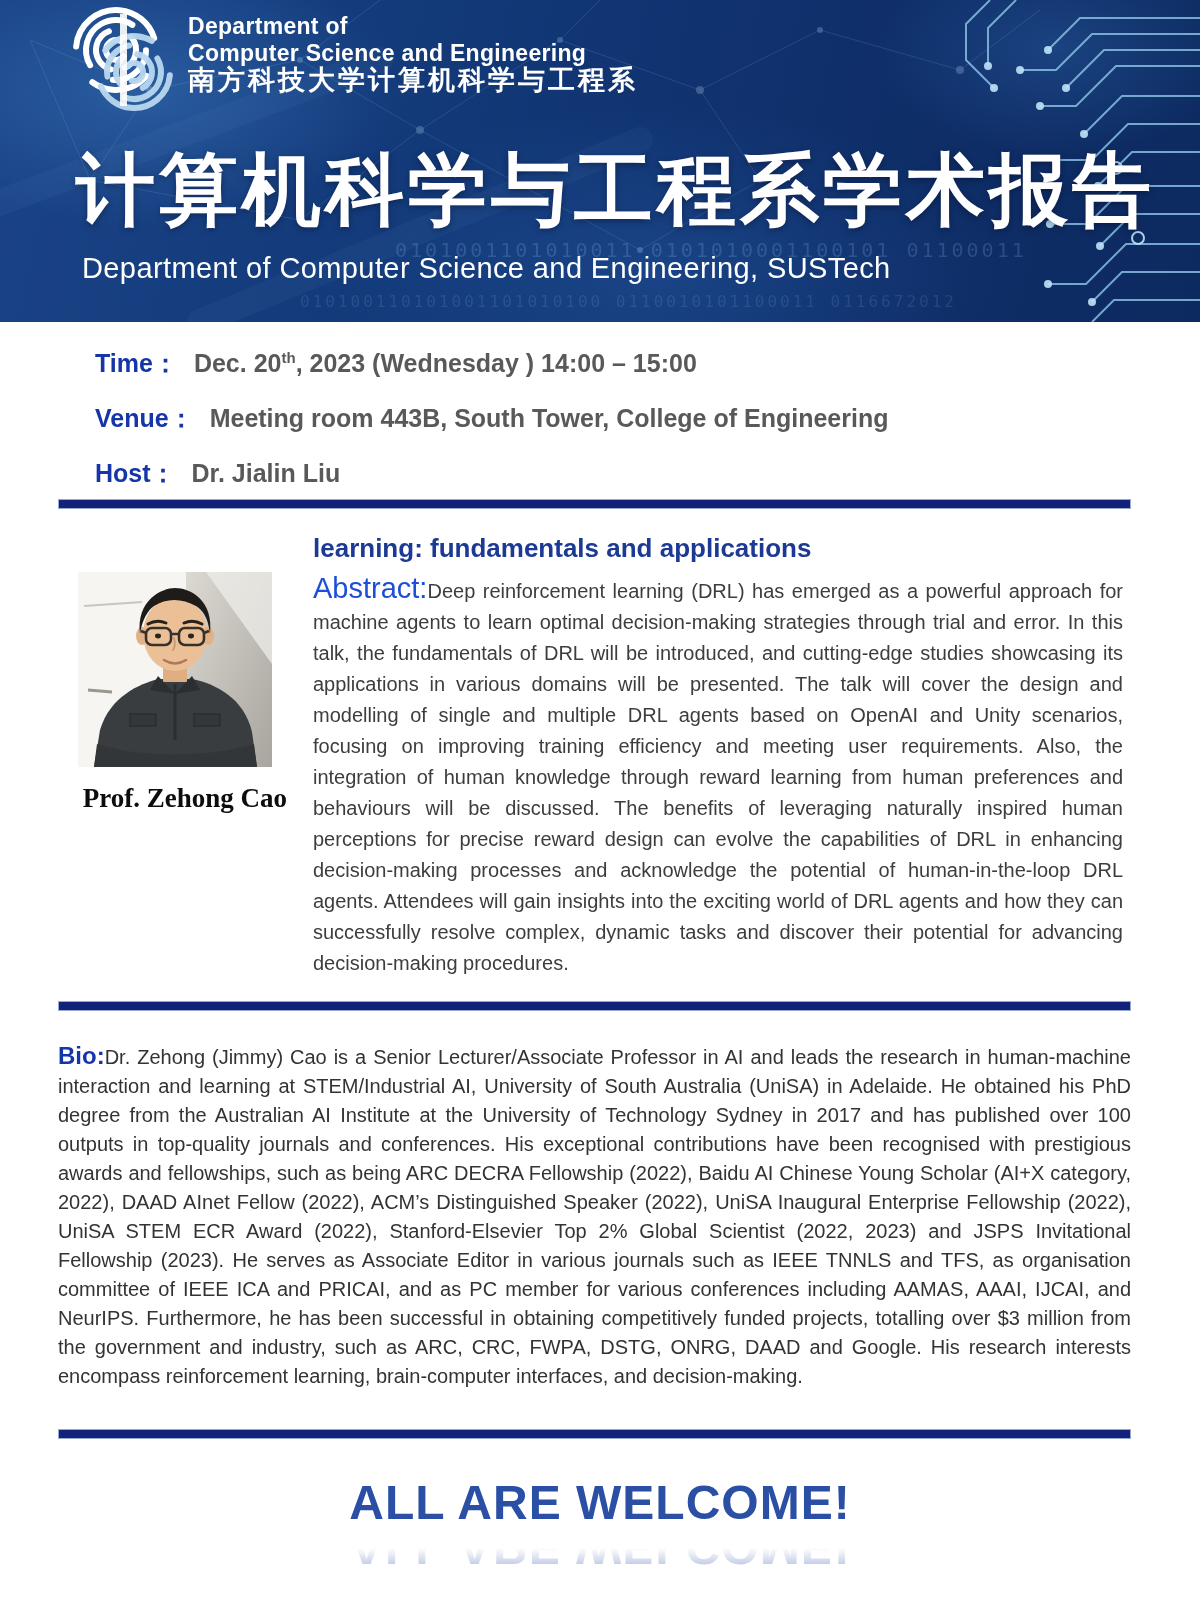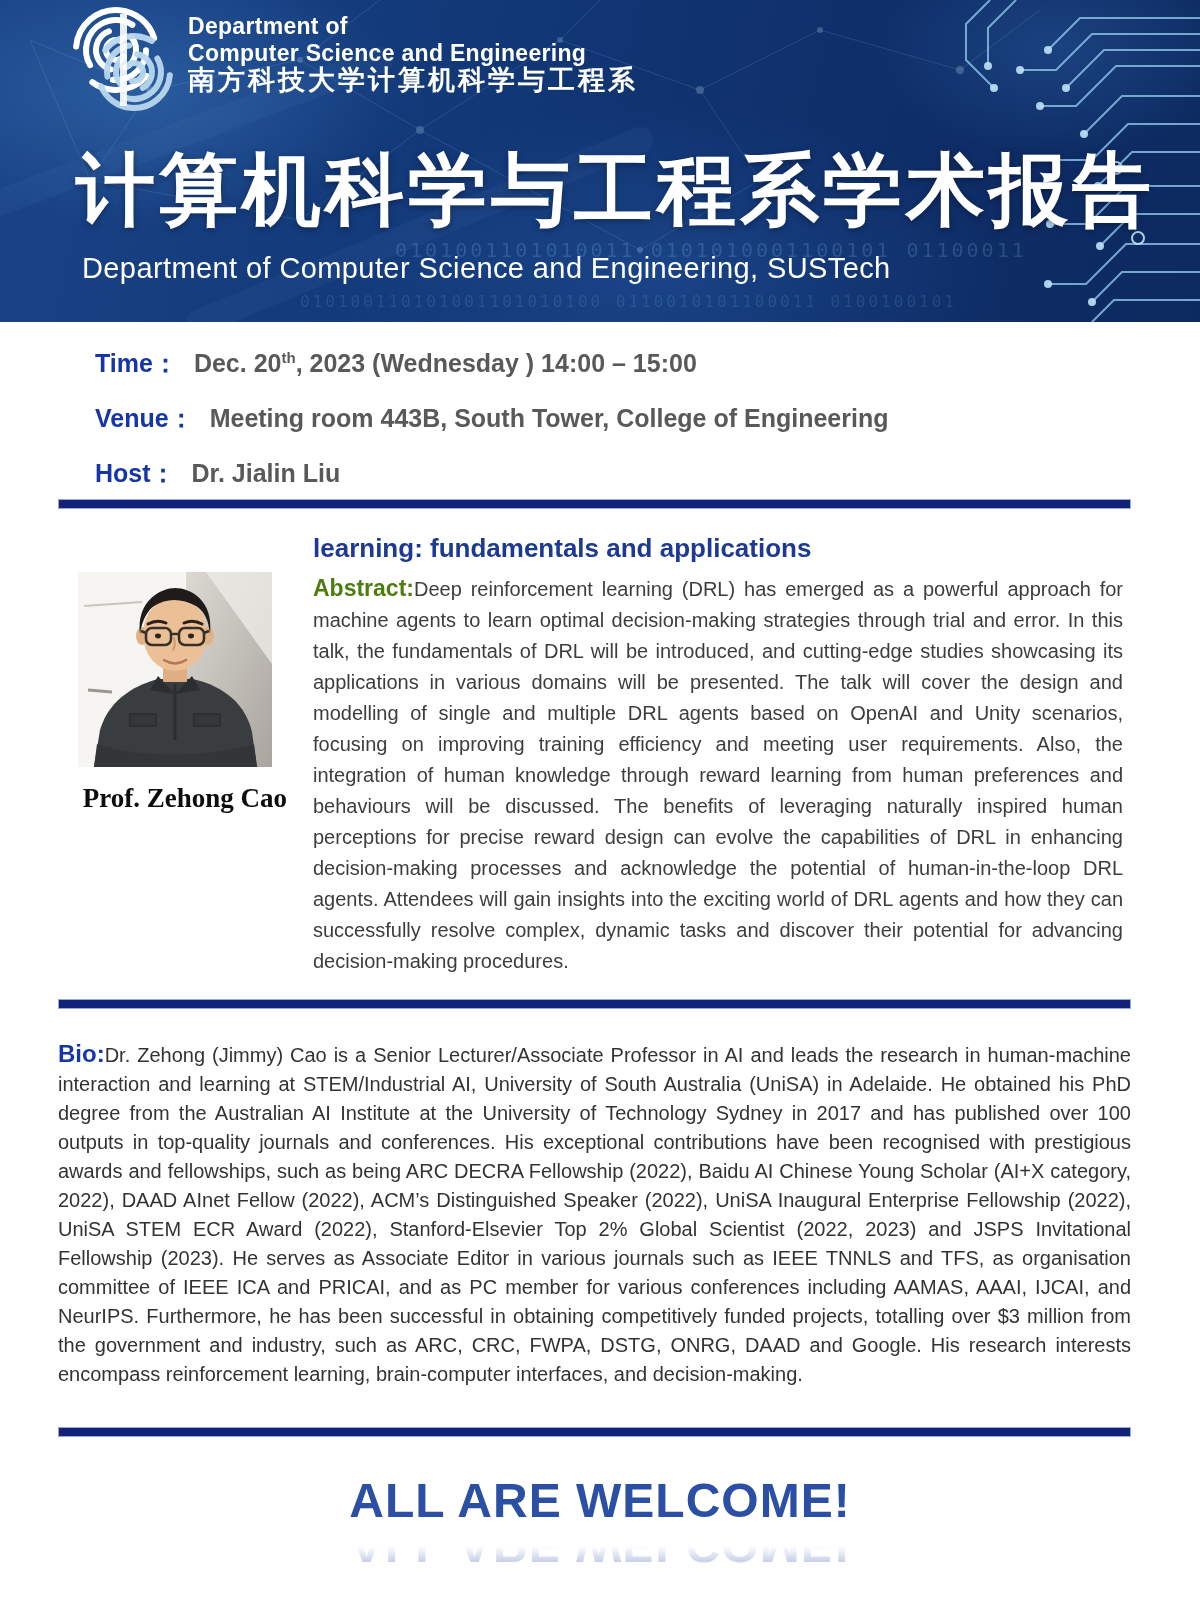--- a/index.html
+++ b/index.html
@@ -57,21 +57,21 @@
   .photo-frame { width:194px; height:195px; margin-left:18px; display:block; }
   .speaker-label { margin-top:16px; font-size:30px; font-weight:700; color:#1535a8; }
   .speaker-name { margin-top:16px; font-size:27px; font-weight:700; color:#0d0d0d;
                   font-family:"Liberation Serif", serif; }
   .right-col { width:810px; margin-left:3px; padding-top:10px; }
   .talk-title { color:#1c3a94; font-size:26px; font-weight:700; line-height:38px; }
   .talk-title .line1 { display:block; margin-left:104px; }
   .talk-title .line2 { display:block; }
   .abstract { margin-top:6px; font-size:20px; line-height:31px; color:#3d3d3d;
               text-align:justify; }
-  .abstract-label { color:#4d7c0f; font-weight:700; font-size:23px; }
+  .abstract-label { color:#1d4ed8; font-weight:400; font-size:29px; }
 
   .divider-2 { margin-top:22px; }
 
   
   .bio { width:1073px; margin:30px 0 16px 58px; font-size:20px; line-height:29px;
          color:#333; text-align:justify; }
   .bio-label { color:#1535a8; font-weight:700; font-size:24px; }
 
   .divider-3 { margin-top:38px; }
 
@@ -151,21 +151,21 @@
           <circle cx="124" cy="88" r="4"></circle>
         <circle cx="118" cy="66" r="4"></circle>
       </g>
       <g stroke="#bfe3f8" stroke-width="2" fill="none" opacity=".9">
         <circle cx="246" cy="168" r="6"></circle>
           <circle cx="268" cy="238" r="6"></circle>
       </g>
     </svg>
 
     <div class="binary-row binary-1">0101001101010011 0101010001100101 01100011</div>
-    <div class="binary-row binary-2">010100110101001101010100 0110010101100011 0100100101</div>
+    <div class="binary-row binary-2">010100110101001101010100 0110010101100011 0116672012</div>
 
     <svg class="logo" viewBox="0 0 102 108">
       <g fill="none" stroke="#ffffff" stroke-linecap="round">
         <circle cx="44" cy="44" r="10" stroke-width="6" stroke-dasharray="44 19" transform="rotate(40 44 44)"></circle>
         <circle cx="44" cy="44" r="20" stroke-width="6" stroke-dasharray="50 24 36 16" transform="rotate(105 44 44)"></circle>
         <circle cx="44" cy="44" r="30" stroke-width="6" stroke-dasharray="80 30 50 28" transform="rotate(150 44 44)"></circle>
         <circle cx="44" cy="44" r="40" stroke-width="6" stroke-dasharray="110 40 60 41" transform="rotate(185 44 44)"></circle>
       </g>
       <g fill="none" stroke="#b9d7ef" stroke-linecap="round" opacity=".95">
         <circle cx="62" cy="66" r="9" stroke-width="6" stroke-dasharray="38 18" transform="rotate(220 62 66)"></circle>

